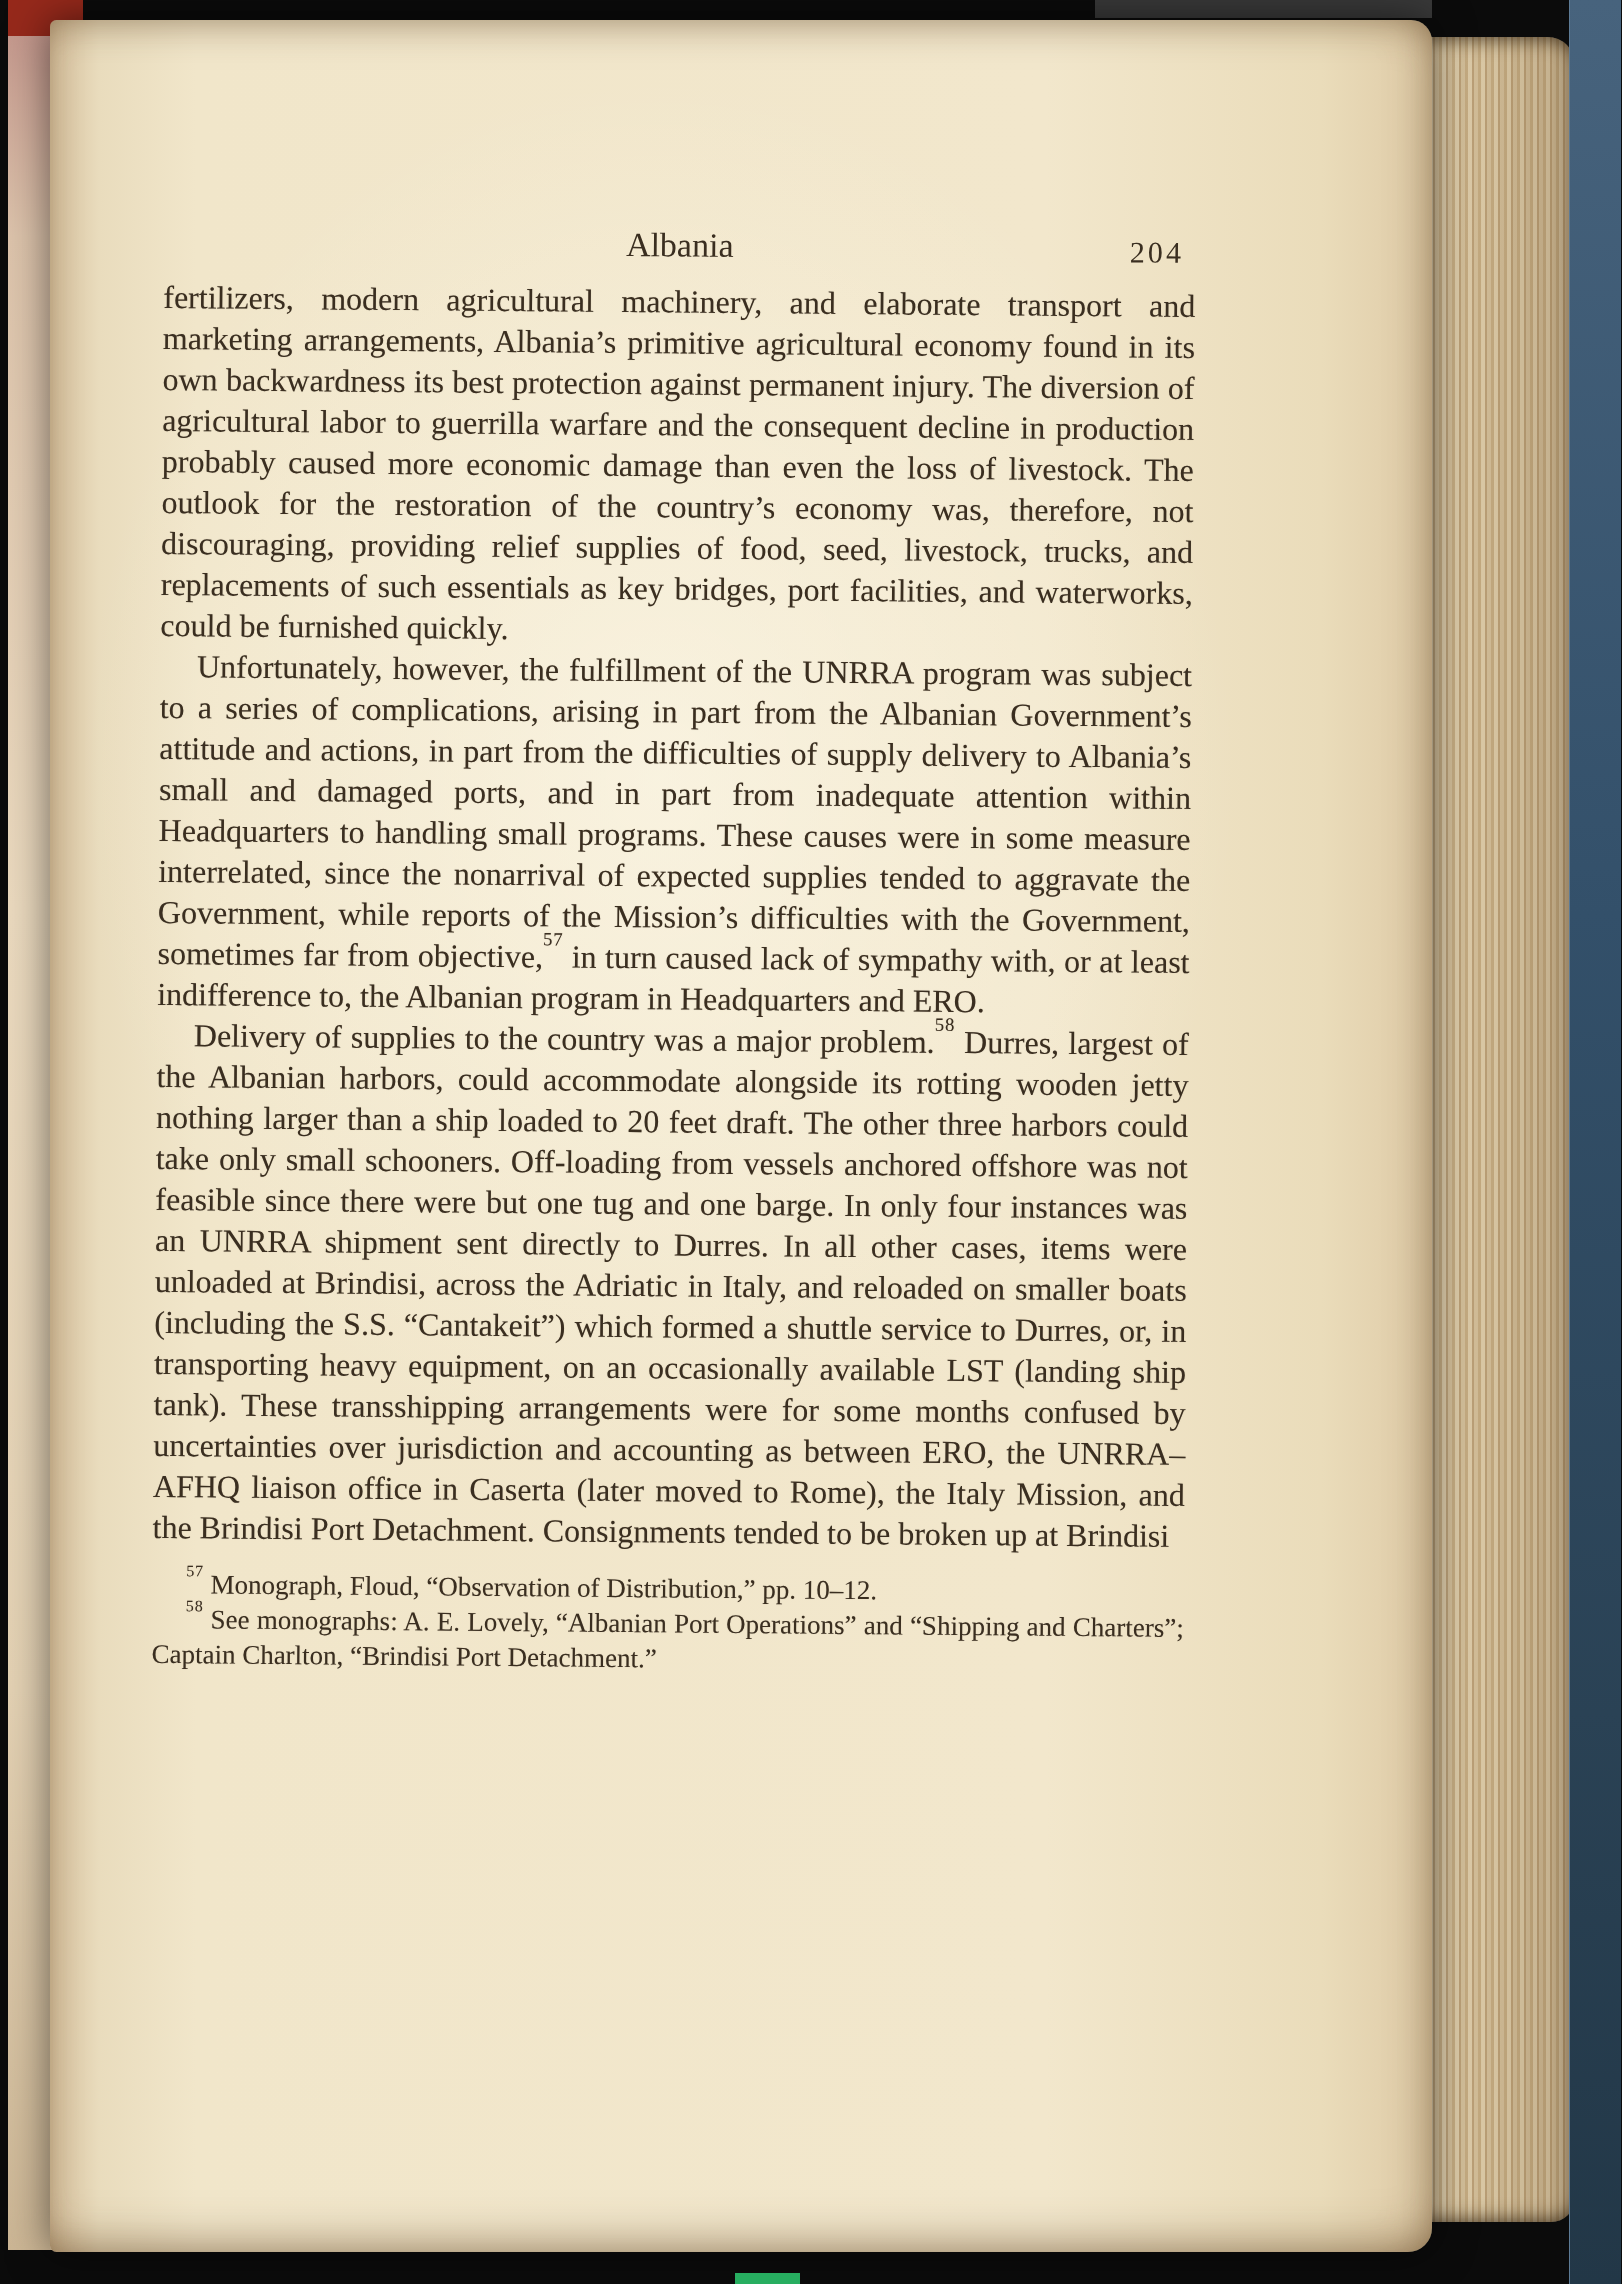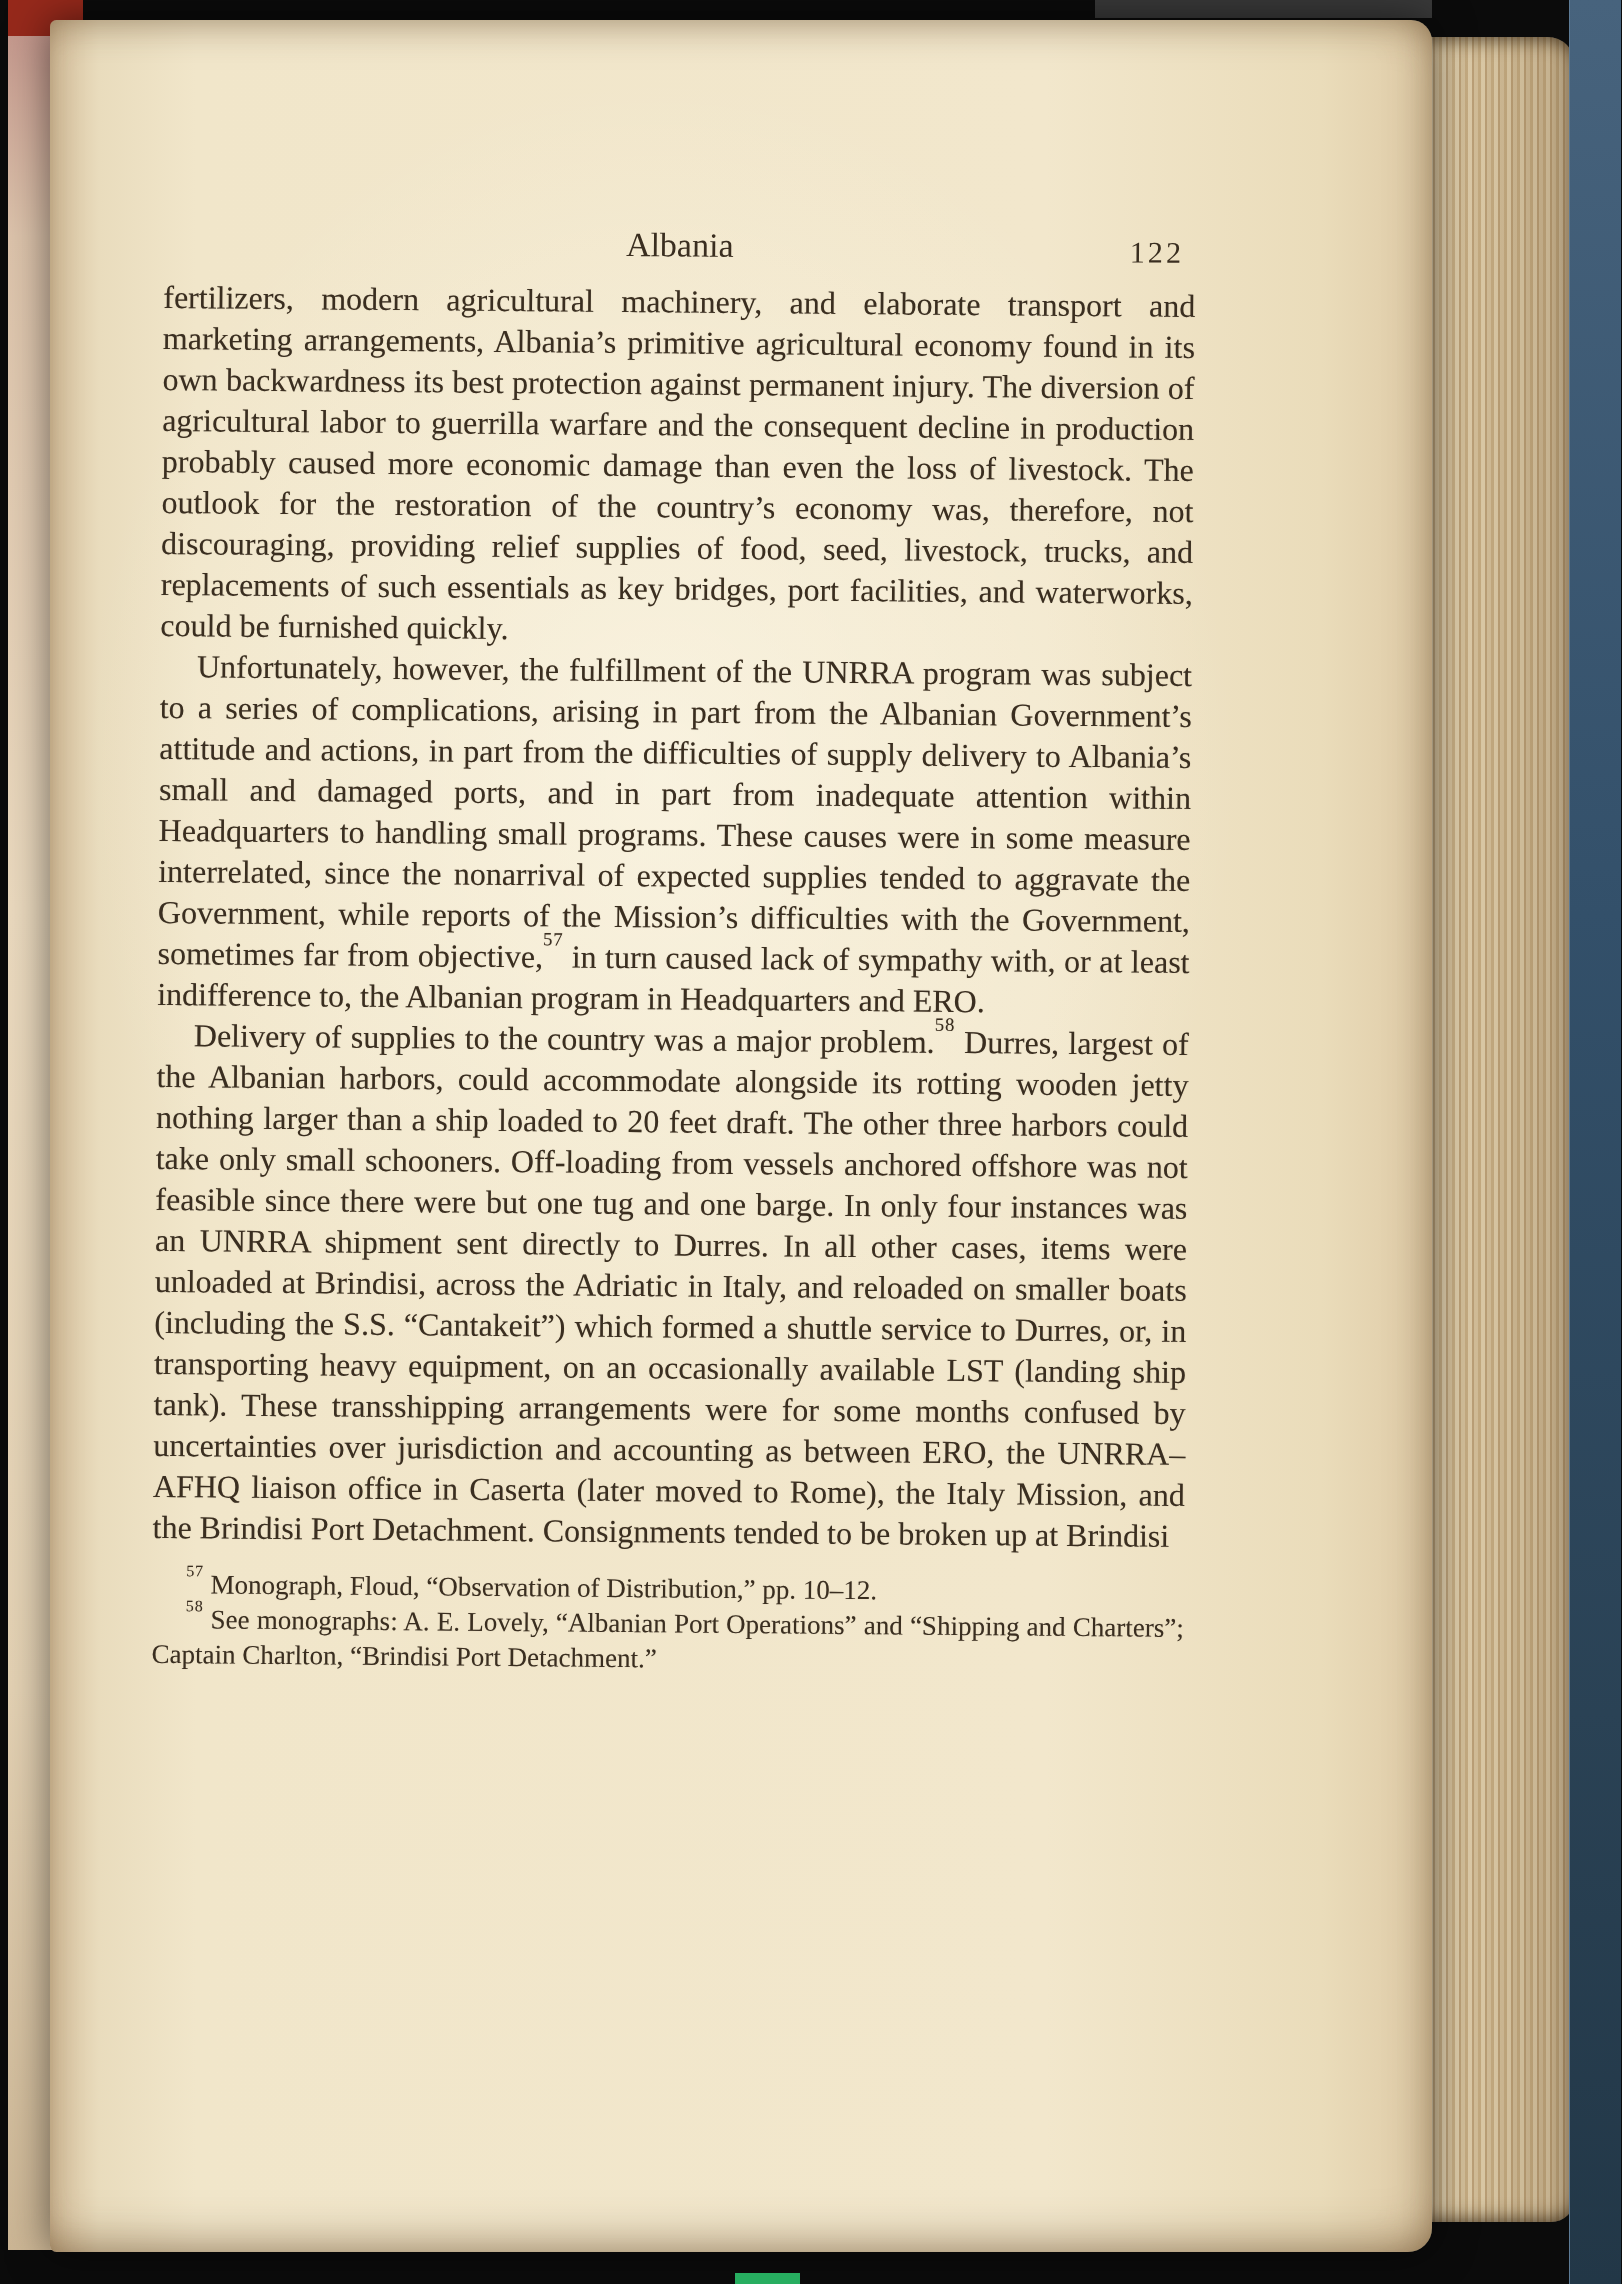--- a/index.html
+++ b/index.html
@@ -79,21 +79,21 @@
   <div class="top-gray"></div>
   <div class="left-edge"></div>
   <div class="red-patch"></div>
   <div class="page-edges"></div>
   <div class="book-cover"></div>
 
   <div class="page">
     <div class="text-block">
       <div class="header">
         <span class="title">Albania</span>
-        <span class="pagenum">122</span>
+        <span class="pagenum">204</span>
       </div>
       <div id="paragraphs">
           <p class="para">fertilizers, modern agricultural machinery, and elaborate transport and marketing arrangements, Albania’s primitive agricultural economy found in its own backwardness its best protection against permanent injury. The diversion of agricultural labor to guerrilla warfare and the consequent decline in production probably caused more economic damage than even the loss of livestock. The outlook for the restoration of the country’s economy was, therefore, not discouraging, providing relief supplies of food, seed, livestock, trucks, and replacements of such essentials as key bridges, port facilities, and waterworks, could be furnished quickly.</p>
           <p class="para indent">Unfortunately, however, the fulfillment of the UNRRA program was subject to a series of complications, arising in part from the Albanian Government’s attitude and actions, in part from the difficulties of supply delivery to Albania’s small and damaged ports, and in part from inadequate attention within Headquarters to handling small programs. These causes were in some measure interrelated, since the nonarrival of expected supplies tended to aggravate the Government, while reports of the Mission’s difficulties with the Government, sometimes far from objective,<sup>57</sup> in turn caused lack of sympathy with, or at least indifference to, the Albanian program in Headquarters and ERO.</p>
           <p class="para indent">Delivery of supplies to the country was a major problem.<sup>58</sup> Durres, largest of the Albanian harbors, could accommodate alongside its rotting wooden jetty nothing larger than a ship loaded to 20 feet draft. The other three harbors could take only small schooners. Off-loading from vessels anchored offshore was not feasible since there were but one tug and one barge. In only four instances was an UNRRA shipment sent directly to Durres. In all other cases, items were unloaded at Brindisi, across the Adriatic in Italy, and reloaded on smaller boats (including the S.S. “Cantakeit”) which formed a shuttle service to Durres, or, in transporting heavy equipment, on an occasionally available LST (landing ship tank). These transshipping arrangements were for some months confused by uncertainties over jurisdiction and accounting as between ERO, the UNRRA–AFHQ liaison office in Caserta (later moved to Rome), the Italy Mission, and the Brindisi Port Detachment. Consignments tended to be broken up at Brindisi</p>
         </div>
       <div id="footnotes">
           <p class="footnote"><sup>57</sup> Monograph, Floud, “Observation of Distribution,” pp. 10–12.</p>
           <p class="footnote"><sup>58</sup> See monographs: A. E. Lovely, “Albanian Port Operations” and “Shipping and Charters”; Captain Charlton, “Brindisi Port Detachment.”</p>
         </div>

